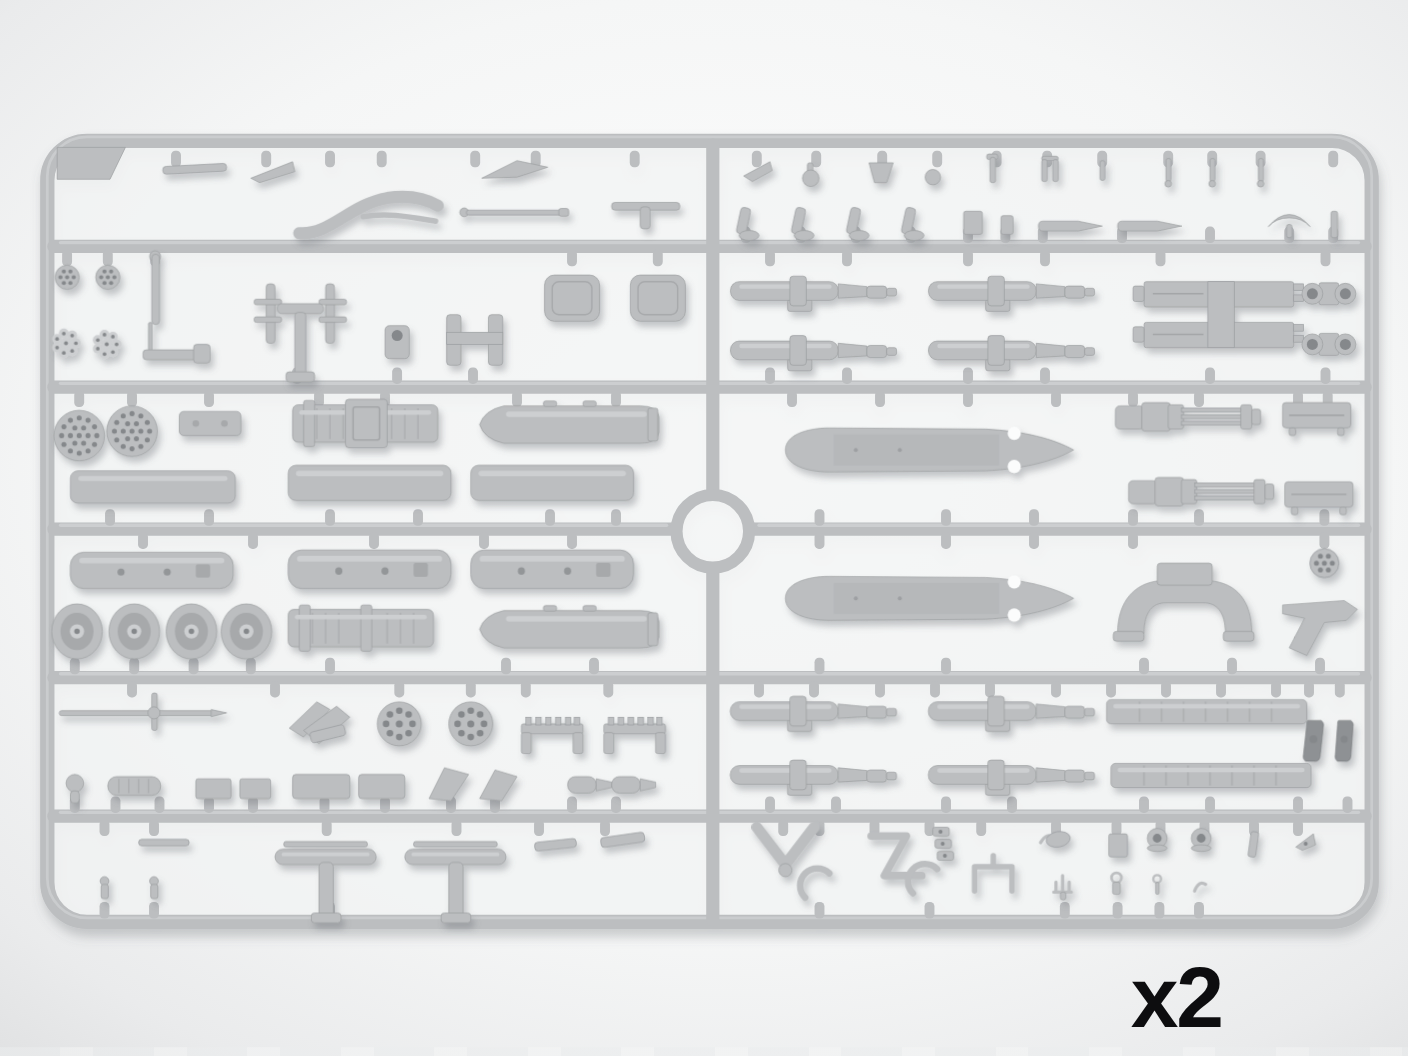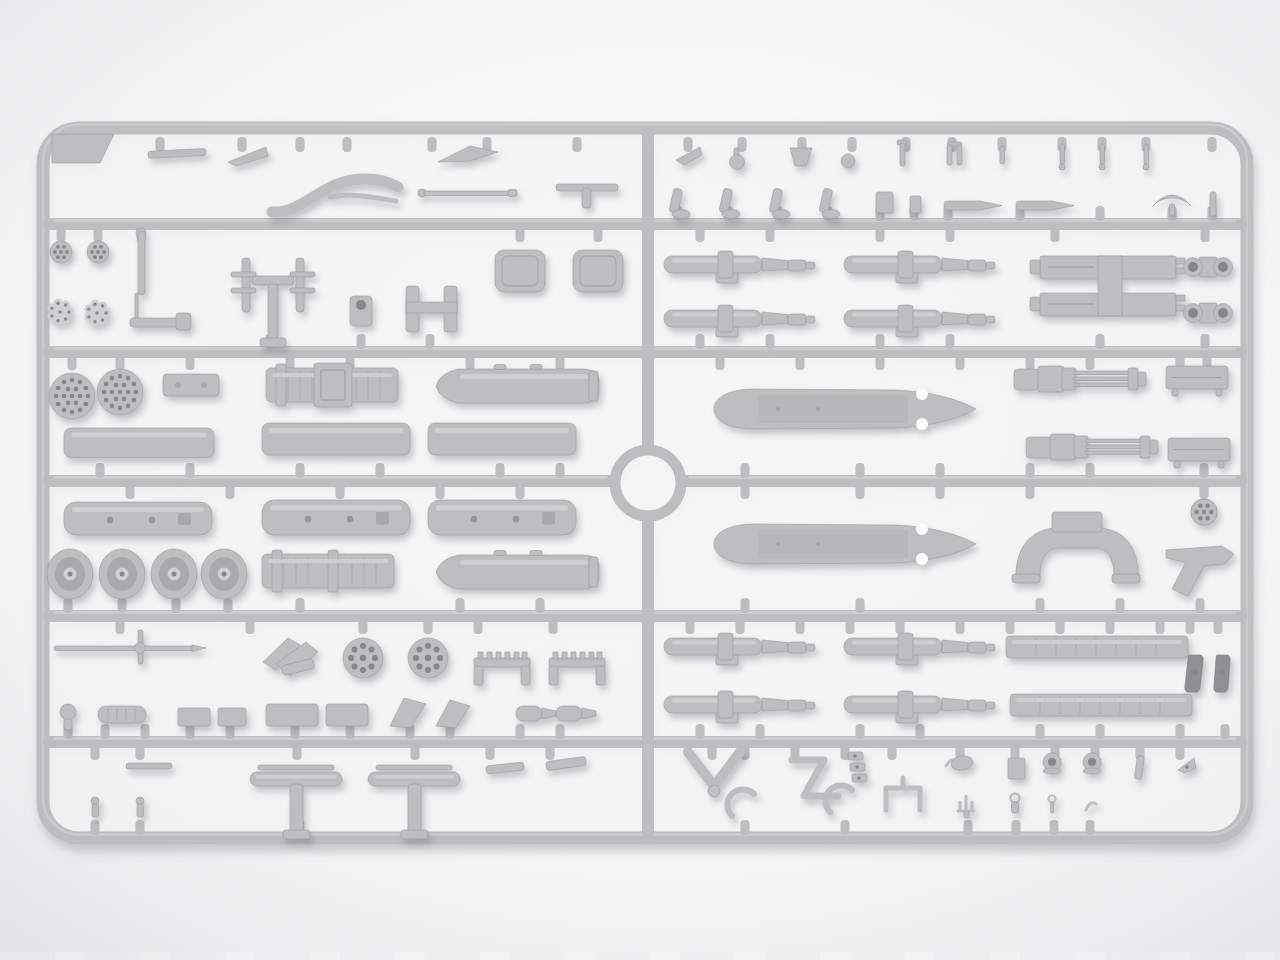--- a/index.html
+++ b/index.html
@@ -768,16 +768,17 @@
           </g>
       <g transform="translate(1048,796)">
         <circle cx="4" cy="3" r="3.5" fill="none" stroke="var(--plastic)" stroke-width="2.2"></circle>
         <rect class="p" x="2.6" y="6" width="3.2" height="11" rx="1.5"></rect>
           </g>
       <path class="wire" stroke-width="3" transform="translate(1086,800)" d="M0,10 Q4,0 10,4"></path>
         </g>
   </g>
 </svg>
 
+<div class="qty-label">x2</div>
 
 <div class="bottom-strip"></div>
 
 </div>
 
 </body></html>

